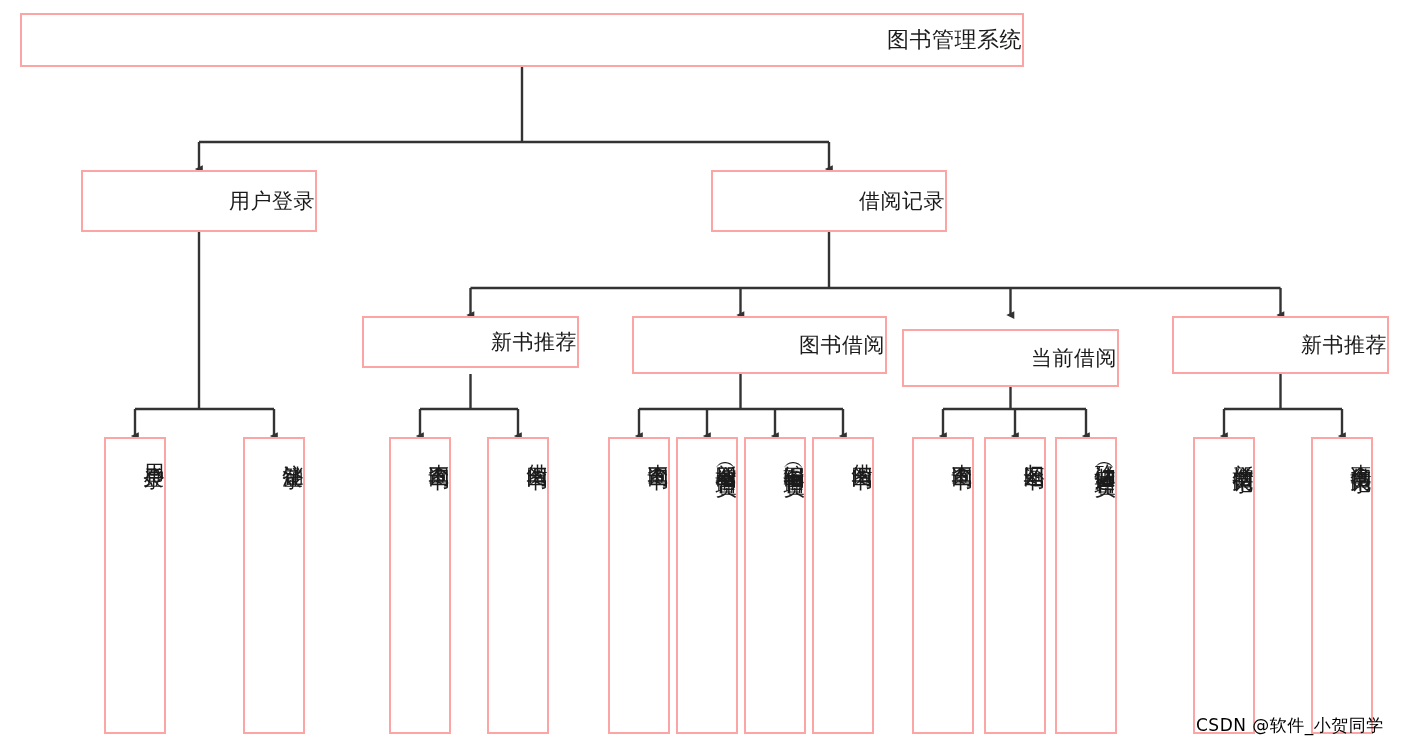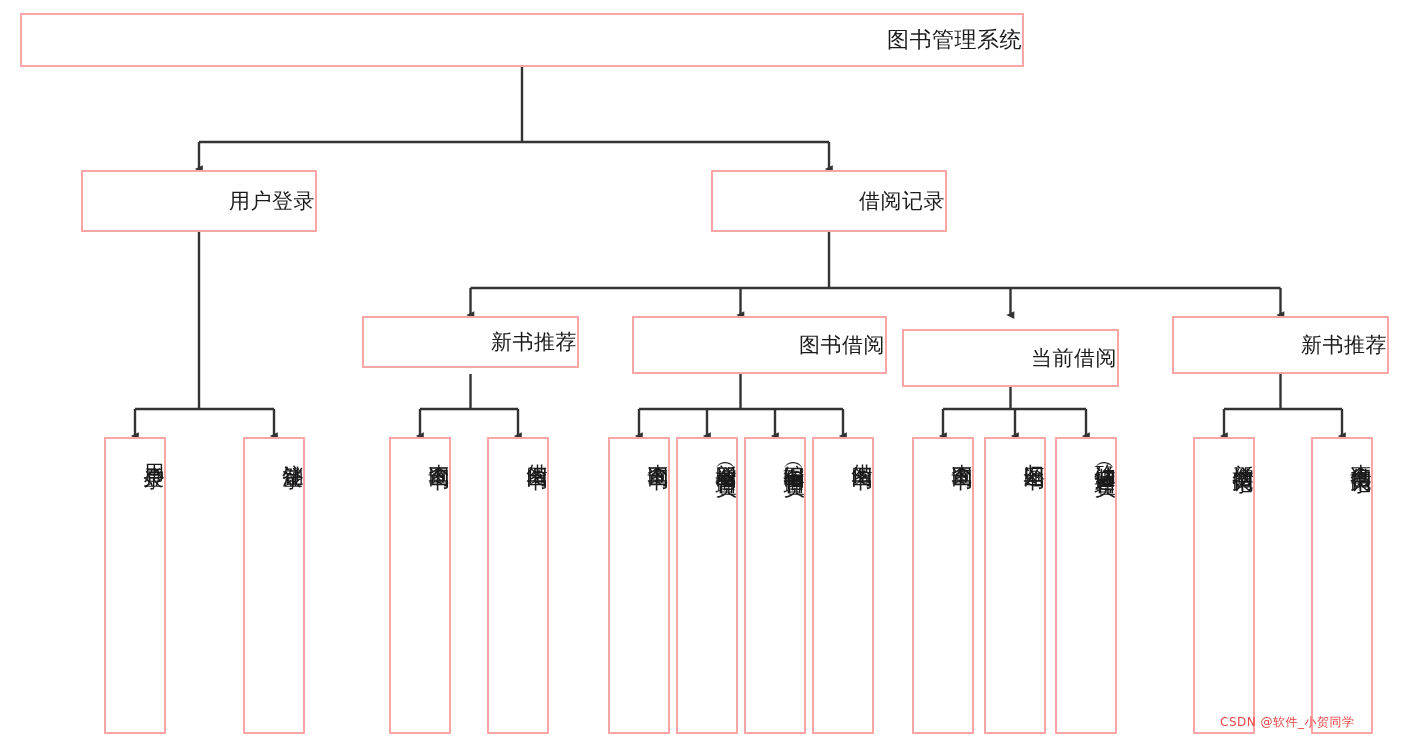--- a/index.html
+++ b/index.html
@@ -55,26 +55,25 @@
     font-size: 21px;
     letter-spacing: 2px;
     line-height: 1;
     white-space: nowrap;
   }
   .node.root .label {
     font-size: 22px;
   }
   .watermark {
     position: absolute;
-    color: #ef4444;
-    font-size: 12px;
+    color: #000000;
+    font-size: 17px;
     white-space: nowrap;
     letter-spacing: 0.5px;
     pointer-events: none;
-    padding-left: 24px;
   }
 </style>
 </head>
 <body>
 
 <div id="canvas">
   <svg class="edges" viewBox="0 0 1405 747">
     <defs>
       <marker id="arrowhead" markerWidth="9" markerHeight="9" refX="4.2" refY="4.4" orient="auto" markerUnits="userSpaceOnUse">
         <path d="M0.4,0.6 L8.2,0.6 L4.3,8.6 Z" fill="#333333"></path>

